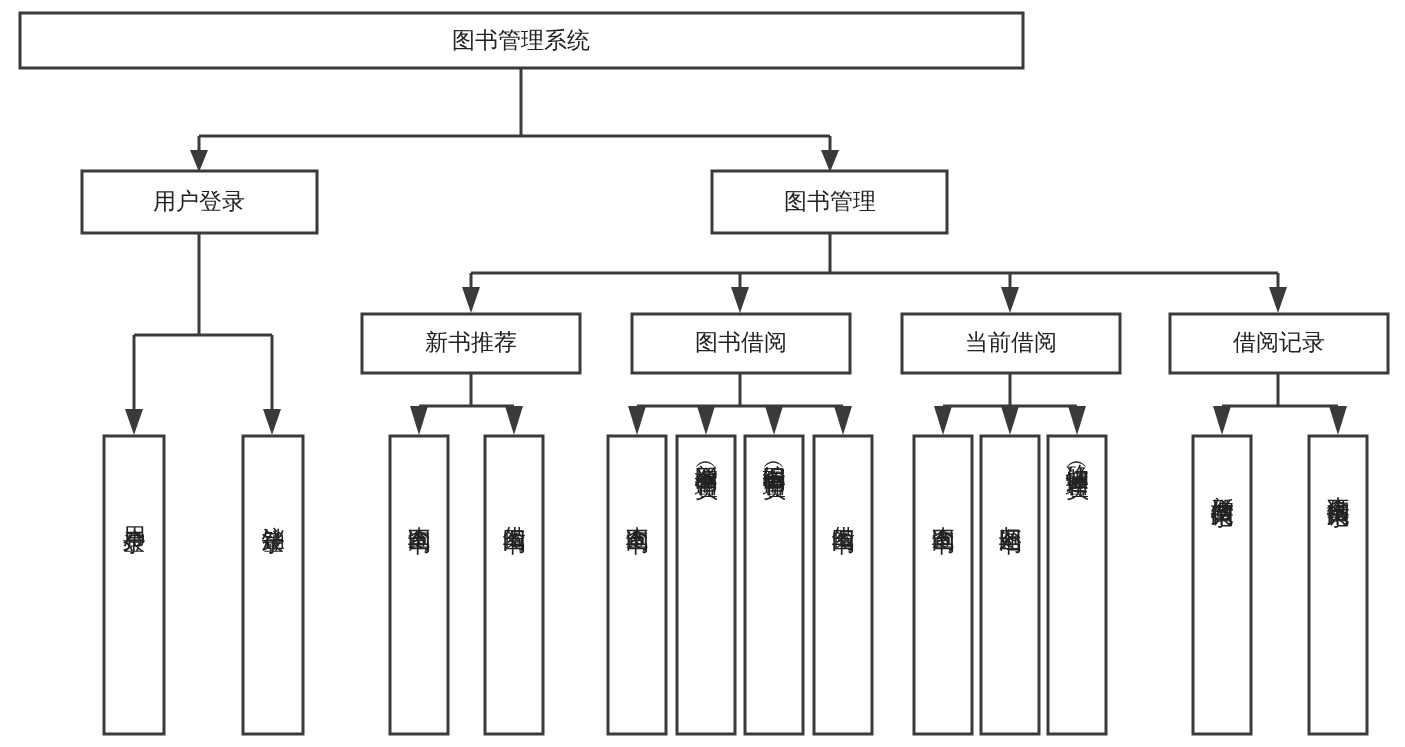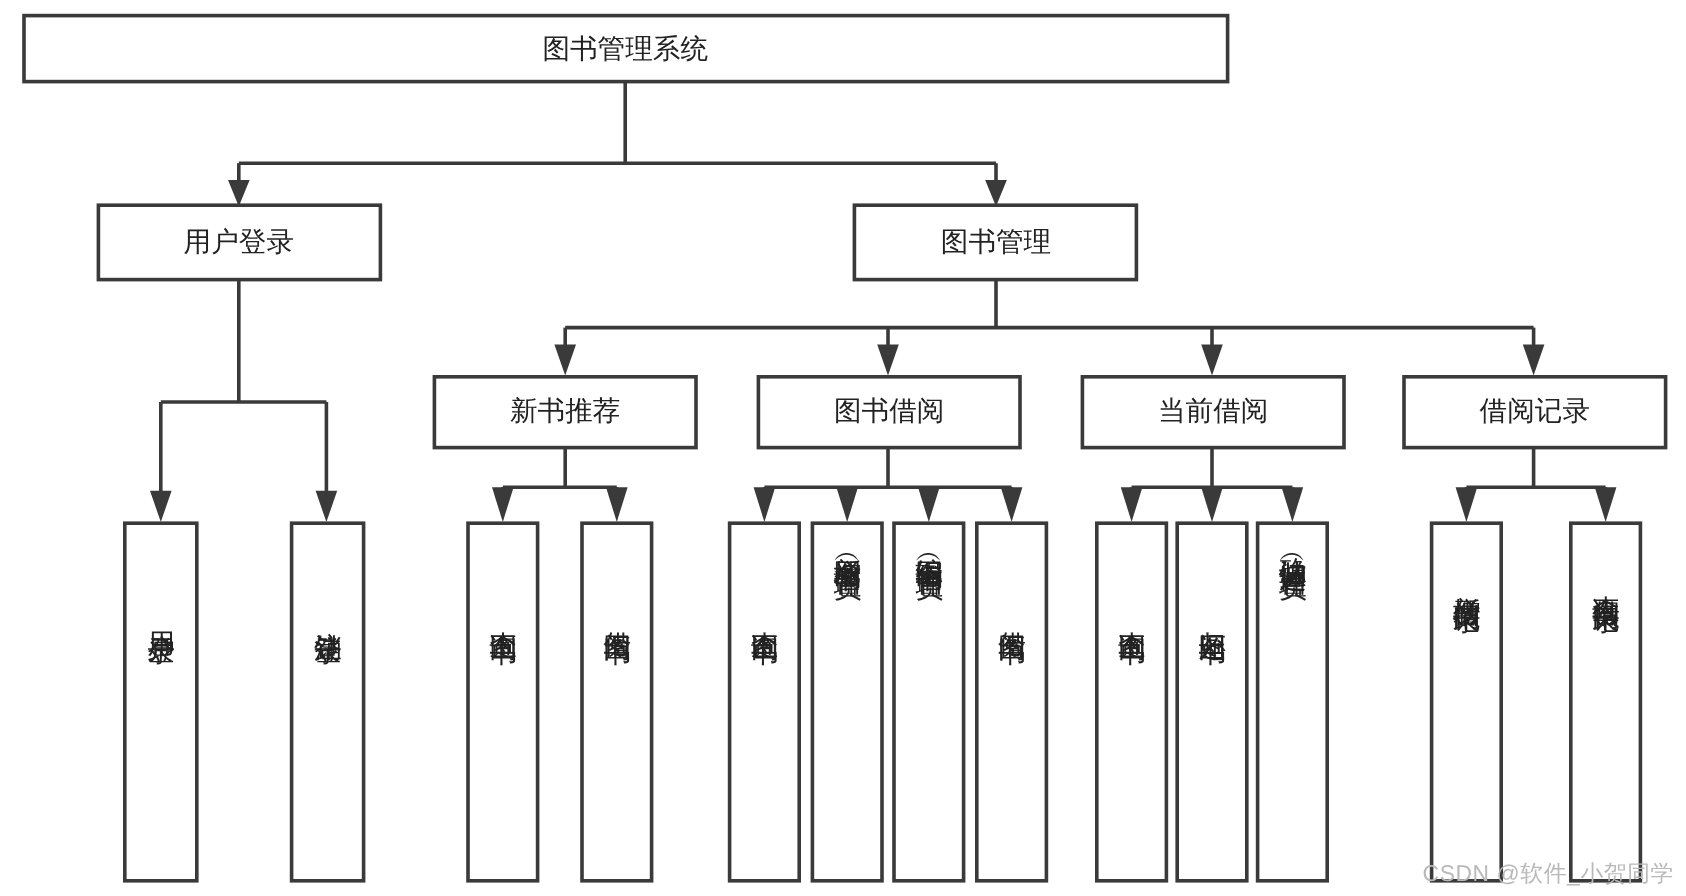--- a/index.html
+++ b/index.html
@@ -223,15 +223,14 @@
   <div class="vlabel" style="left:762px;  top:446px;">编辑图书（管理员）</div>
   <div class="vlabel" style="left:831px;  top:508px;">借阅图书</div>
 
   <div class="vlabel" style="left:931px;  top:508px;">查询图书</div>
   <div class="vlabel" style="left:998px;  top:508px;">归还图书</div>
   <div class="vlabel" style="left:1065px; top:446px;">确认归还（管理员）</div>
 
   <div class="vlabel" style="left:1210px; top:478px;">新增借阅记录</div>
   <div class="vlabel" style="left:1326px; top:478px;">查询借阅记录</div>
 
-  <div class="watermark">CSDN @软件_小贺同学</div>
 
 </div>
 
 </body></html>

